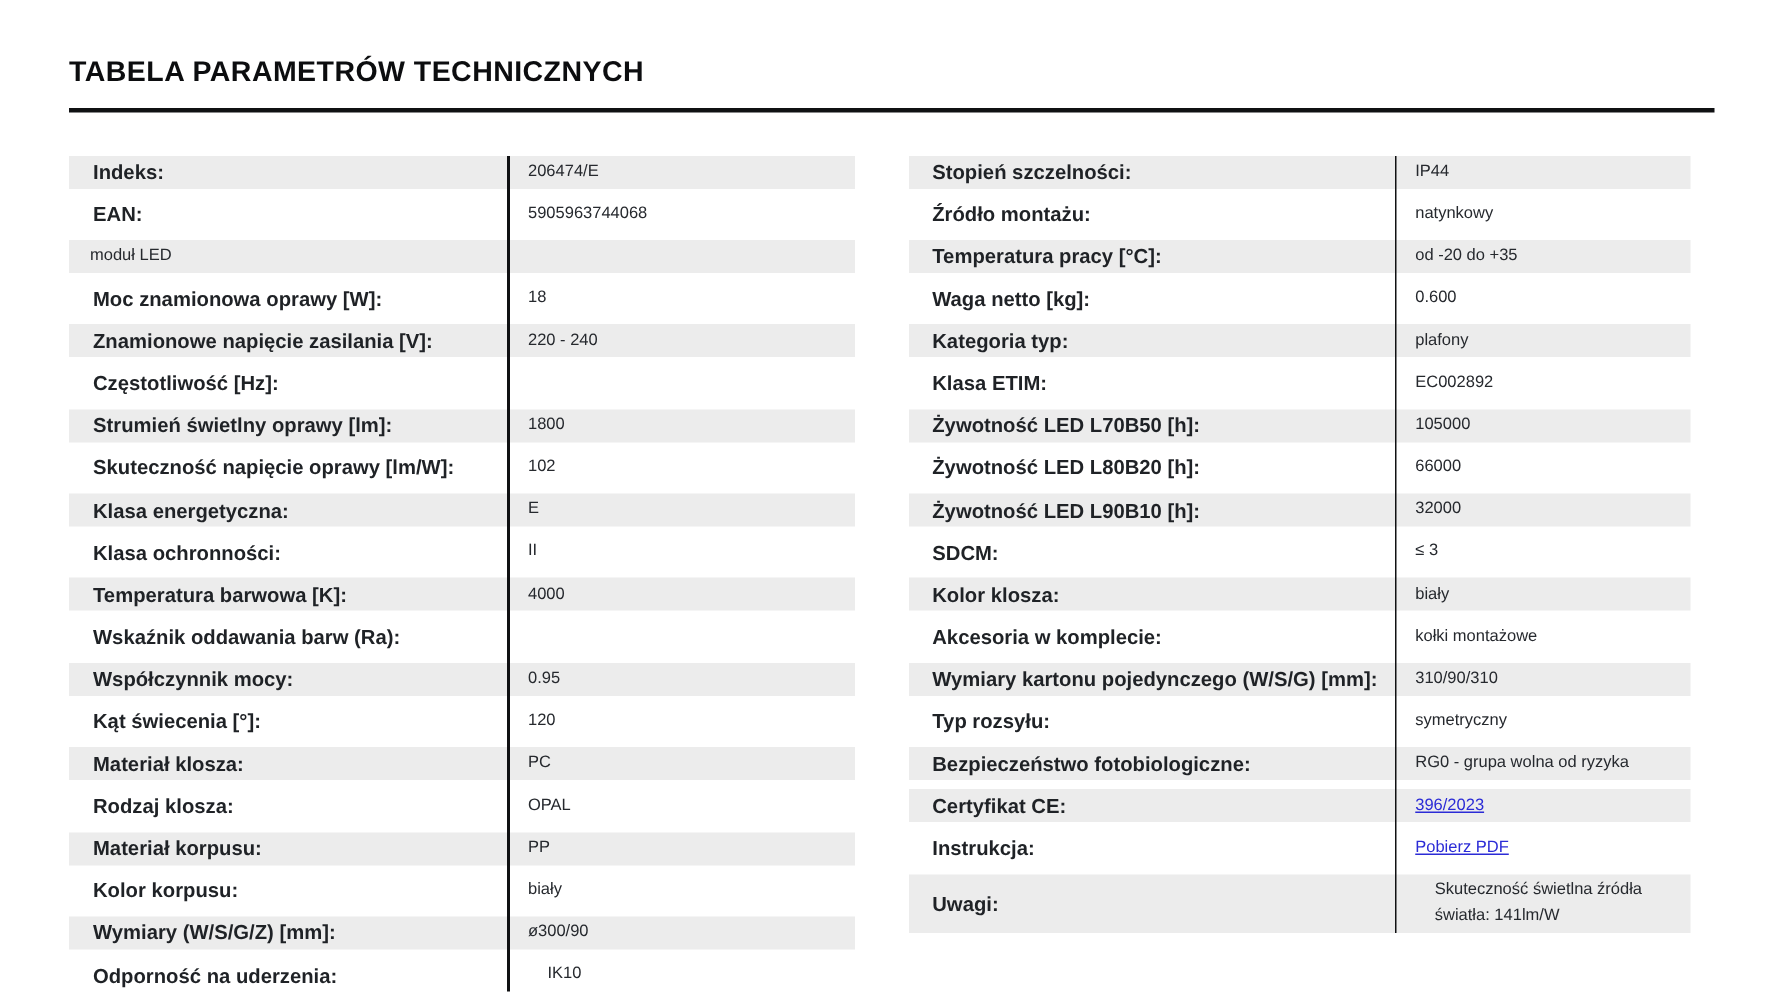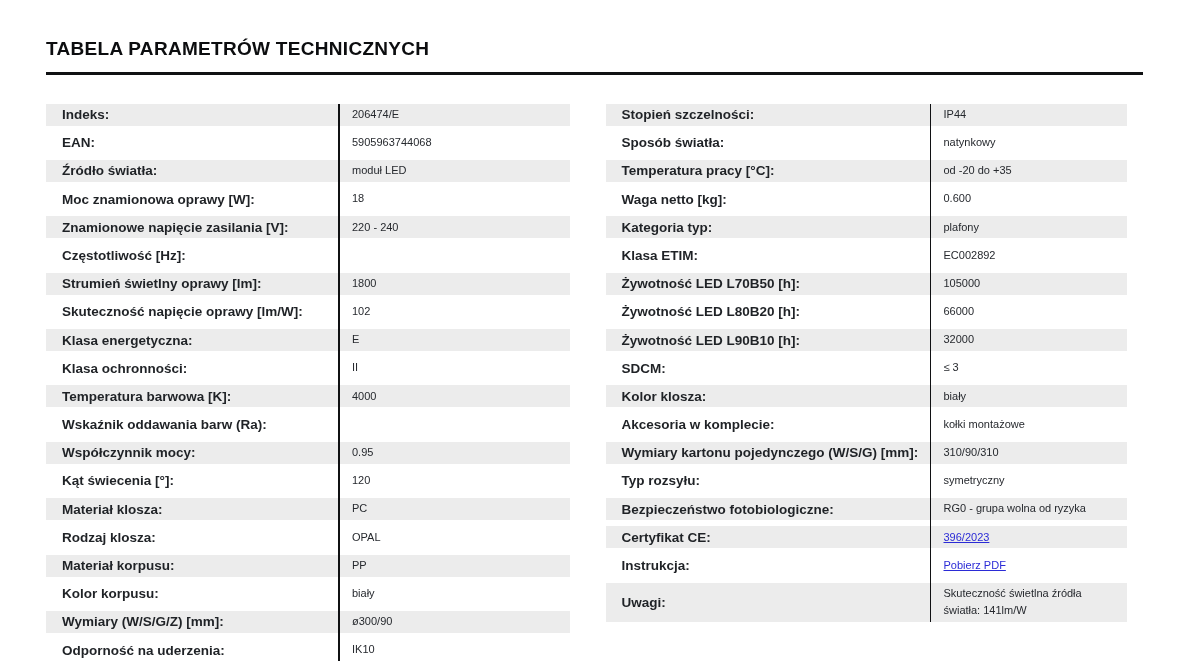--- a/index.html
+++ b/index.html
@@ -47,21 +47,21 @@
     background: #101113;
   }
   .table-left  { --label-w: 292px; width: 527px; }
   .table-right { --label-w: 324px; width: 525px; }
   .row {
     display: flex;
     align-items: center;
     min-height: 22px;
     margin-bottom: 6.2px;
   }
-  .row:last-child { margin-bottom: 0; }
+  .row:last-child { margin-bottom: 0; gap: 13px; }
   .row.alt { background: #ececec; }
   .cell { padding-top: 2px; padding-bottom: 2px; }
   .cell.label {
     width: var(--label-w);
     flex: 0 0 var(--label-w);
     padding-left: 16px;
     padding-right: 8px;
     font-weight: 700;
     font-size: 13.5px;
     line-height: 17px;
@@ -94,21 +94,20 @@
     <div class="param-table table-left" id="table-left">
         <div class="row alt">
           <div class="cell label">Indeks:</div>
           <div class="cell value">206474/E</div>
         </div>
         <div class="row">
           <div class="cell label">EAN:</div>
           <div class="cell value">5905963744068</div>
         </div>
         <div class="row alt">
-          <div class="cell label">Źródło światła:</div>
           <div class="cell value">moduł LED</div>
         </div>
         <div class="row">
           <div class="cell label">Moc znamionowa oprawy [W]:</div>
           <div class="cell value">18</div>
         </div>
         <div class="row alt">
           <div class="cell label">Znamionowe napięcie zasilania [V]:</div>
           <div class="cell value">220 - 240</div>
         </div>
@@ -170,21 +169,21 @@
           <div class="cell label">Odporność na uderzenia:</div>
           <div class="cell value">IK10</div>
         </div>
       </div>
     <div class="param-table table-right" id="table-right">
         <div class="row alt">
           <div class="cell label">Stopień szczelności:</div>
           <div class="cell value">IP44</div>
         </div>
         <div class="row">
-          <div class="cell label">Sposób światła:</div>
+          <div class="cell label">Źródło montażu:</div>
           <div class="cell value">natynkowy</div>
         </div>
         <div class="row alt">
           <div class="cell label">Temperatura pracy [°C]:</div>
           <div class="cell value">od -20 do +35</div>
         </div>
         <div class="row">
           <div class="cell label">Waga netto [kg]:</div>
           <div class="cell value">0.600</div>
         </div>

